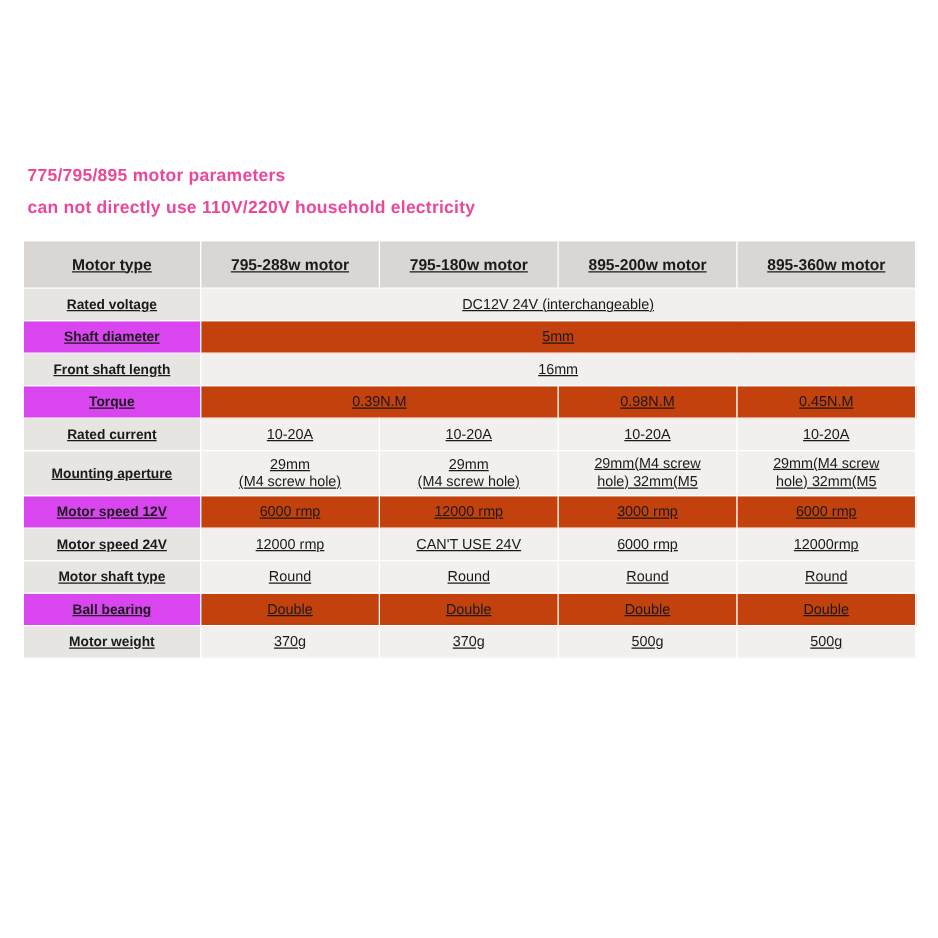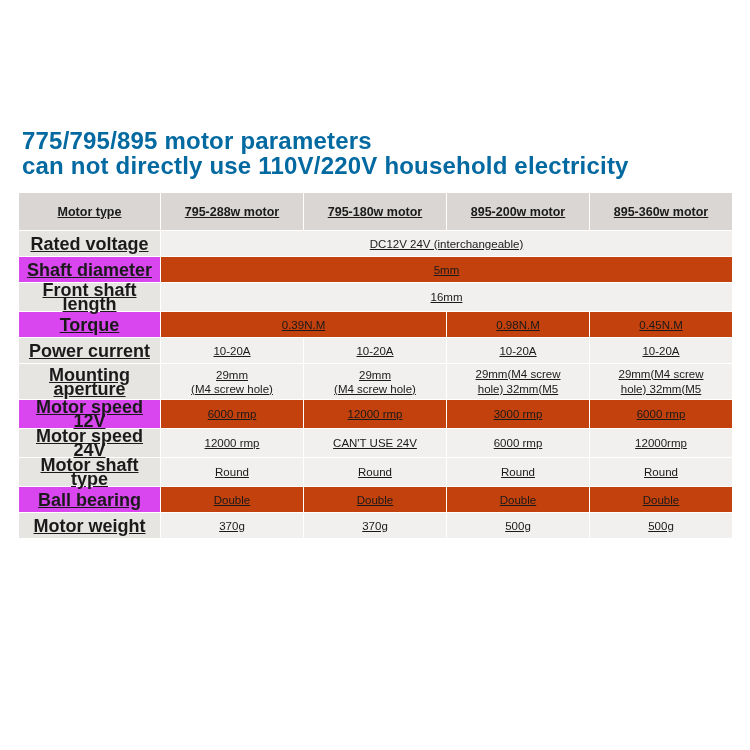--- a/index.html
+++ b/index.html
@@ -21,25 +21,25 @@
     box-sizing: border-box;
     padding: 0;
   }
   .titles {
     position: absolute;
     left: 22px;
     top: 128px;
     width: 700px;
   }
   .title-line {
-    font-size: 24px;
+    font-size: 14px;
     font-weight: bold;
     letter-spacing: 0.2px;
     line-height: 25px;
-    color: #0369a1;
+    color: #ec4899;
     white-space: nowrap;
   }
   table.spec {
     position: absolute;
     left: 18px;
     top: 192px;
     width: 714px;
     border-collapse: collapse;
     table-layout: fixed;
     font-size: 11.5px;
@@ -60,21 +60,21 @@
     height: 37px;
     font-size: 12.5px;
     font-weight: bold;
     color: #1a1a1a;
   }
   .row-odd td { background: #f1f0ee; }
   .row-even td { background: #c2410c; }
   td.label {
     background: #e2e0dd;
     font-weight: bold;
-    font-size: 18px;
+    font-size: 11px;
   }
   .row-odd td.label { background: #e7e5e2; }
   .row-even td.label { background: #d946ef; }
 
   .r-h { height: 26px; }
   .r-tall { height: 36px; }
 
   .two-line {
     display: block;
     line-height: 14px;
@@ -129,21 +129,21 @@
       </tr>
 
       <tr class="row-even r-h">
         <td class="label">Torque</td>
         <td colspan="2">0.39N.M</td>
         <td>0.98N.M</td>
         <td>0.45N.M</td>
       </tr>
 
       <tr class="row-odd r-h">
-        <td class="label">Power current</td>
+        <td class="label">Rated current</td>
         <td>10-20A</td>
         <td>10-20A</td>
         <td>10-20A</td>
         <td>10-20A</td>
       </tr>
 
 
       <tr class="row-odd r-tall">
         <td class="label">Mounting aperture</td>
         <td>

